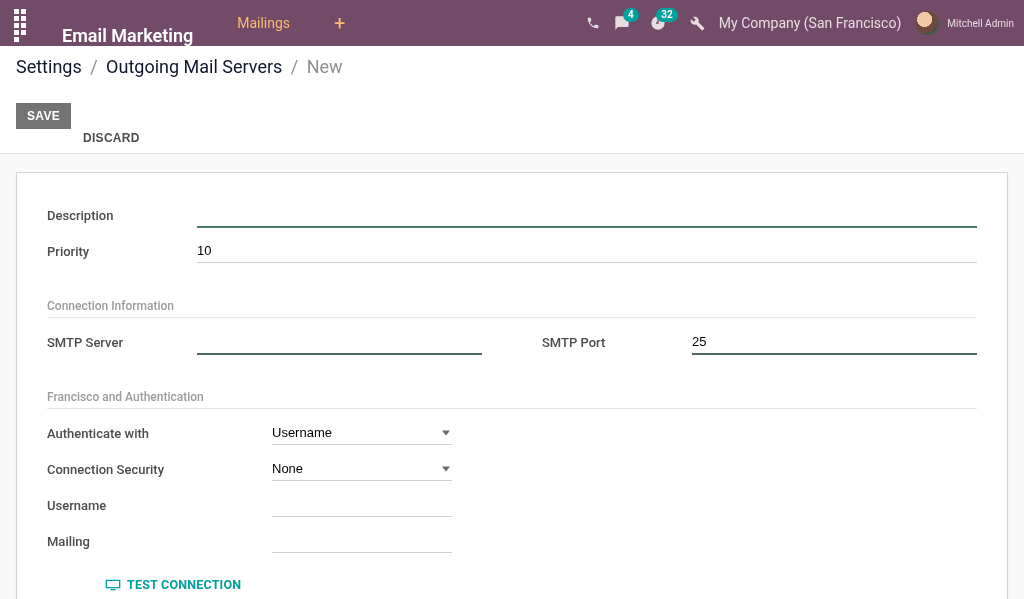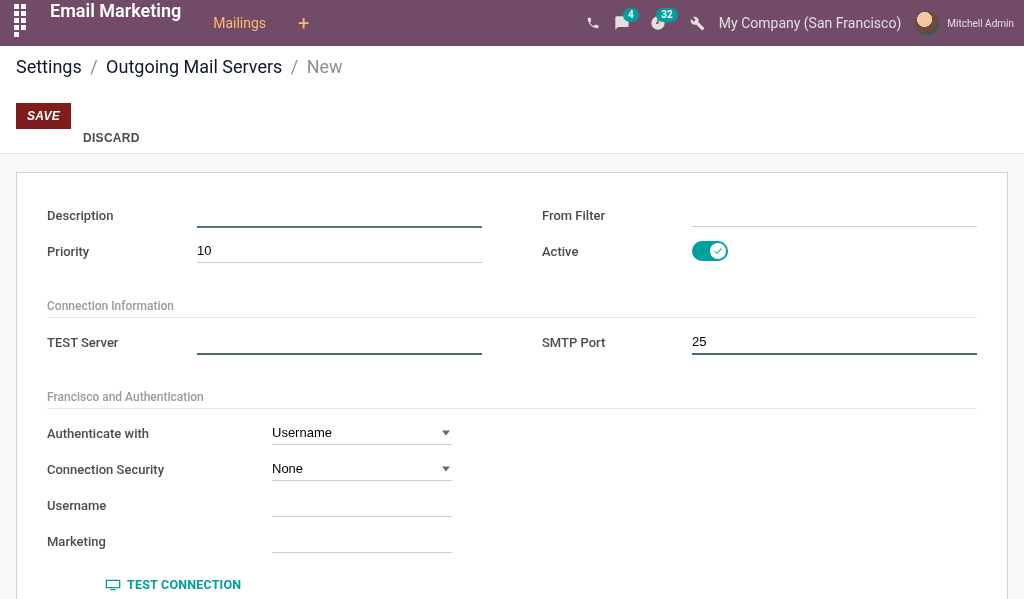--- a/index.html
+++ b/index.html
@@ -1,40 +1,40 @@
 <!DOCTYPE html>
 <html><head>
 <meta charset="utf-8">
 <style>
   * { box-sizing: border-box; margin: 0; padding: 0; }
   html, body { width: 1024px; height: 599px; font-family: -apple-system, BlinkMacSystemFont, "Segoe UI", Roboto, "Helvetica Neue", Arial, sans-serif; font-size: 13px; color: #4c4c4c; background: #fff; }
 
   
   .navbar { background: #714b67; height: 46px; display: flex; align-items: center; color: #fff; padding: 0 10px; }
-  .nav-left { display: flex; align-items: flex-start; gap: 4px; }
+  .nav-left { display: flex; align-items: flex-end; gap: 16px; }
   .apps-icon { width: 26px; display: flex; flex-wrap: wrap; gap: 2px; padding: 4px; cursor: pointer; }
   .apps-icon span { width: 5px; height: 5px; background: #fff; }
   .app-title { font-size: 18px; font-weight: 600; margin: 0 14px 0 10px; }
   .nav-item { padding: 0 14px; height: 46px; display: flex; align-items: center; color: #fdba74; cursor: pointer; font-size: 14px; }
   .plus-icon { font-size: 20px; font-weight: 400; line-height: 1; }
   .nav-right { margin-left: auto; display: flex; align-items: center; gap: 14px; }
   .nav-icon { font-size: 15px; color: #e6dde3; cursor: pointer; position: relative; display:flex; align-items:center; }
   .badge { position: absolute; top: -7px; right: -9px; background: #00a09d; color: #fff; border-radius: 8px; font-size: 10px; font-weight: 700; padding: 1px 5px; line-height: 1.2; }
   .company { color: #e6dde3; font-size: 14px; cursor: pointer; text-align: right; }
   .user { display: flex; align-items: center; gap: 8px; color: #e6dde3; cursor: pointer; font-size:10px;}
   .avatar { width: 24px; height: 24px; border-radius: 50%; display:inline-block; background: radial-gradient(circle at 40% 35%, #f0c9a4 0 35%, #6d4a3e 36% 65%, #3c5a46 66% 100%); }
 
   
   .control-bar { padding: 10px 16px 0 16px; border-bottom: 1px solid #dee2e6; }
   .breadcrumb { font-size: 18px; color: #8f8f8f; margin-bottom: 10px; }
   .breadcrumb a { color: #0f172a; text-decoration: none; cursor:pointer; }
   .breadcrumb .sep { color: #8f8f8f; margin: 0 4px; }
   .breadcrumb .current { color: #8f8f8f; }
   .actions { display: flex; align-items: center; gap: 12px; margin-bottom: 8px; }
-  .btn-primary { background: #7f1d1d; color: #fff; border: none; padding: 6px 11px; font-weight: 700; font-size: 12px; cursor: pointer; letter-spacing: 0.3px; font-style: italic; }
+  .btn-primary { background: #737373; color: #fff; border: none; padding: 6px 11px; font-weight: 700; font-size: 12px; cursor: pointer; letter-spacing: 0.3px; }
   .btn-link { background: none; border: none; color: #4c4c4c; font-weight: 600; font-size: 12px; cursor: pointer; letter-spacing: 0.3px; margin-top: 44px; }
 
   
   .sheet-wrap { background: #f9f9f9; padding: 18px 16px; height: calc(599px - 46px - 77px); }
   .sheet { background: #fff; border: 1px solid #d5d5d5; box-shadow: 0 1px 2px rgba(0,0,0,0.05); padding: 28px 30px; height: 100%; }
 
   .row { display: flex; gap: 60px; }
   .col { flex: 1; }
   .field { display: flex; align-items: center; margin-bottom: 8px; min-height: 28px; }
   .field label { width: 150px; color: #4c4c4c; font-size: 13px; font-weight: 500; }
@@ -137,45 +137,27 @@
       <div class="col">
         <div class="field">
           <label>Description</label>
           <div class="input"><input type="text" class="modified" value="" style=""></div>
         </div>
         <div class="field">
           <label>Priority</label>
           <div class="input"><input type="text" value="10" style=""></div>
         </div>
       </div>
-      <div class="col">
-        <div class="field">
-          <label>From Filter</label>
-          <div class="input"><input type="text" value="" style=""></div>
-        </div>
-        <div class="field">
-          <label>Active</label>
-          <div class="input">
-            <div class="toggle">
-              <div class="knob">
-                <svg viewBox="0 0 24 24">
-                    <path fill="#00a09d" d="M9 16.2 4.8 12l-1.4 1.4L9 19 21 7l-1.4-1.4z"></path>
-                  </svg>
-              </div>
-            </div>
-          </div>
-        </div>
-      </div>
     </div>
 
     <span class="section-title">Connection Information</span>
     <div class="row">
       <div class="col">
         <div class="field">
-          <label>TEST Server</label>
+          <label>SMTP Server</label>
           <div class="input"><input type="text" class="req" value="" style=""></div>
         </div>
       </div>
       <div class="col">
         <div class="field">
           <label>SMTP Port</label>
           <div class="input"><input type="text" class="req" value="25" style=""></div>
         </div>
       </div>
     </div>
@@ -203,21 +185,21 @@
                   <path d="M0 0l5 6 5-6z"></path>
                 </svg>
               </span>
           </div>
         </div>
         <div class="field">
           <label>Username</label>
           <div class="input"><input type="text" value="" style=""></div>
         </div>
         <div class="field">
-          <label>Marketing</label>
+          <label>Mailing</label>
           <div class="input"><input type="text" value="" style=""></div>
         </div>
         <div class="test-conn">
           <svg viewBox="0 0 24 16">
               <path fill="none" stroke="#00a09d" stroke-width="2" d="M2 1h20v11H2zM8 15h8"></path>
             </svg>
           <span>TEST CONNECTION</span>
         </div>
       </div>
       <div class="col"></div>

